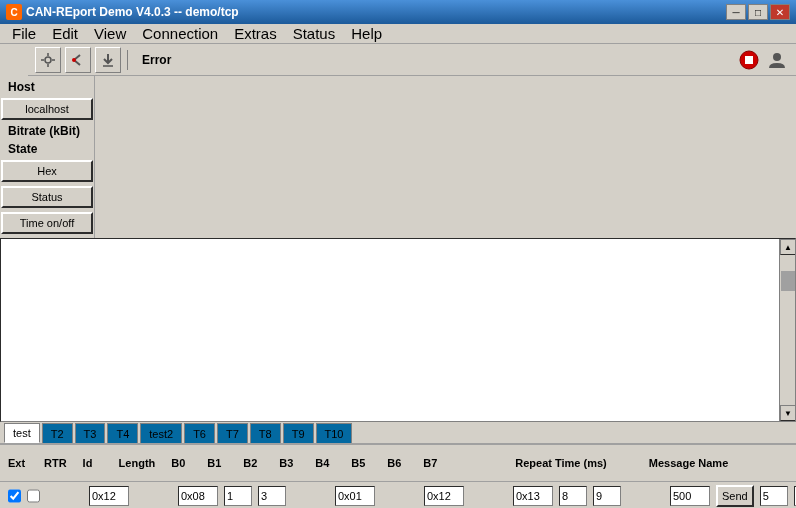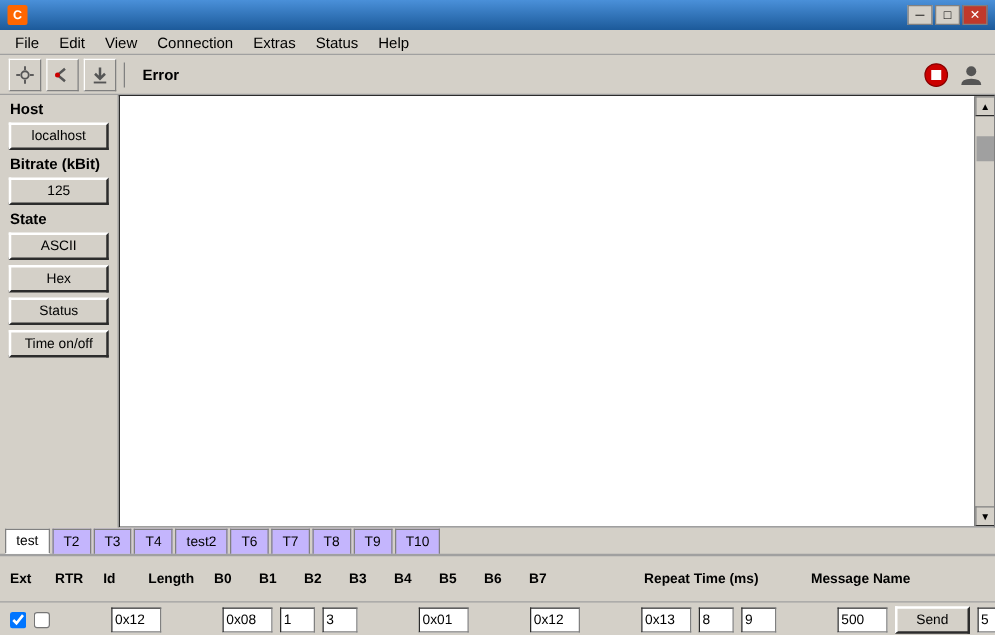--- a/index.html
+++ b/index.html
@@ -69,32 +69,33 @@
       background: #d4d0c8;
       border-bottom: 1px solid #a0a0a0;
       display: flex;
       align-items: center;
       height: 20px;
       padding: 0 4px;
     }
     .menu-item {
       padding: 2px 8px;
       cursor: pointer;
-      font-size: 12px;
+      font-size: 15px;
     }
 
     
     .toolbar {
       background: #d4d0c8;
       border-bottom: 1px solid #a0a0a0;
       display: flex;
       align-items: center;
       height: 32px;
       padding: 2px 7px;
       gap: 4px;
+      margin-left: 28px;
     }
     .toolbar-btn {
       width: 26px;
       height: 26px;
       background: #d4d0c8;
       border: 1px solid #808080;
       border-top-color: #fff;
       border-left-color: #fff;
       display: flex;
       align-items: center;
@@ -106,20 +107,21 @@
       width: 1px;
       height: 20px;
       background: #808080;
       margin: 0 2px;
     }
 
     
     .main-content {
       display: flex;
       height: calc(508px - 24px - 20px - 32px - 86px);
+      flex-direction: column;
     }
 
     
     .sidebar {
       width: 95px;
       background: #d4d0c8;
       border-right: 1px solid #a0a0a0;
       display: flex;
       flex-direction: column;
       align-items: center;
@@ -127,21 +129,21 @@
       gap: 4px;
     }
     .sidebar-label {
       font-size: 12px;
       font-weight: bold;
       color: #000;
       align-self: flex-start;
       padding-left: 4px;
     }
     .sidebar-btn {
-      width: 80px;
+      width: 92px;
       height: 22px;
       background: #d4d0c8;
       border: 2px outset #ffffff;
       border-bottom-color: #808080;
       border-right-color: #808080;
       font-size: 11px;
       text-align: center;
       cursor: pointer;
       display: flex;
       align-items: center;
@@ -197,21 +199,21 @@
       border-bottom: 1px solid #a0a0a0;
       display: flex;
       align-items: flex-end;
       height: 22px;
       padding-left: 4px;
       gap: 2px;
     }
     .tab {
       height: 20px;
       padding: 0 8px;
-      background: #c4b5fd;
+      background: #0369a1;
       border: 1px solid #808080;
       border-bottom: none;
       font-size: 11px;
       cursor: pointer;
       display: flex;
       align-items: center;
     }
     .tab.active {
       background: white;
       border-bottom: 1px solid white;
@@ -253,21 +255,21 @@
       font-size: 11px;
     }
     .msg-input-sm { width: 28px; }
     .msg-input-md { width: 40px; margin-left: 43px; }
     .msg-checkbox {
       width: 14px;
       height: 14px;
     }
     .send-btn {
       height: 22px;
-      padding: 0 15px;
+      padding: 0 4px;
       background: #d4d0c8;
       border: 2px outset #ffffff;
       border-bottom-color: #808080;
       border-right-color: #808080;
       font-size: 11px;
       cursor: pointer;
     }
     .toolbar-error-label {
       font-size: 12px;
       font-weight: bold;
@@ -289,20 +291,21 @@
       font-size: 16px;
       cursor: pointer;
     }
   </style>
 </head>
 <body>
 
 <div class="title-bar">
   <div class="title-bar-left">
     <div class="title-bar-icon">C</div>
+    <span class="title-bar-text">CAN-REport Demo V4.0.3 -- demo/tcp</span>
   </div>
   <div class="title-bar-controls">
     <div class="title-btn minimize">─</div>
     <div class="title-btn maximize">□</div>
     <div class="title-btn close">✕</div>
   </div>
 </div>
 
 <div class="menu-bar">
   <span class="menu-item">File</span>
@@ -354,25 +357,23 @@
   </div>
 </div>
 
 <div class="main-content">
 
   <div class="sidebar">
     <span class="sidebar-label">Host</span>
     <div class="sidebar-btn">localhost</div>
 
     <span class="sidebar-label">Bitrate (kBit)</span>
-    <div class="sidebar-btn">125</div>
 
     <span class="sidebar-label">State</span>
 
-    <div class="sidebar-btn">ASCII</div>
     <div class="sidebar-btn">Hex</div>
     <div class="sidebar-btn">Status</div>
     <div class="sidebar-btn">Time on/off</div>
   </div>
 
   <div class="text-area-container">
     <div class="scrollbar-v">
       <div class="scrollbar-arrow">▲</div>
       <div class="scrollbar-thumb"></div>
       <div class="scrollbar-arrow" style="position:absolute;bottom:0;width:16px;">▼</div>

